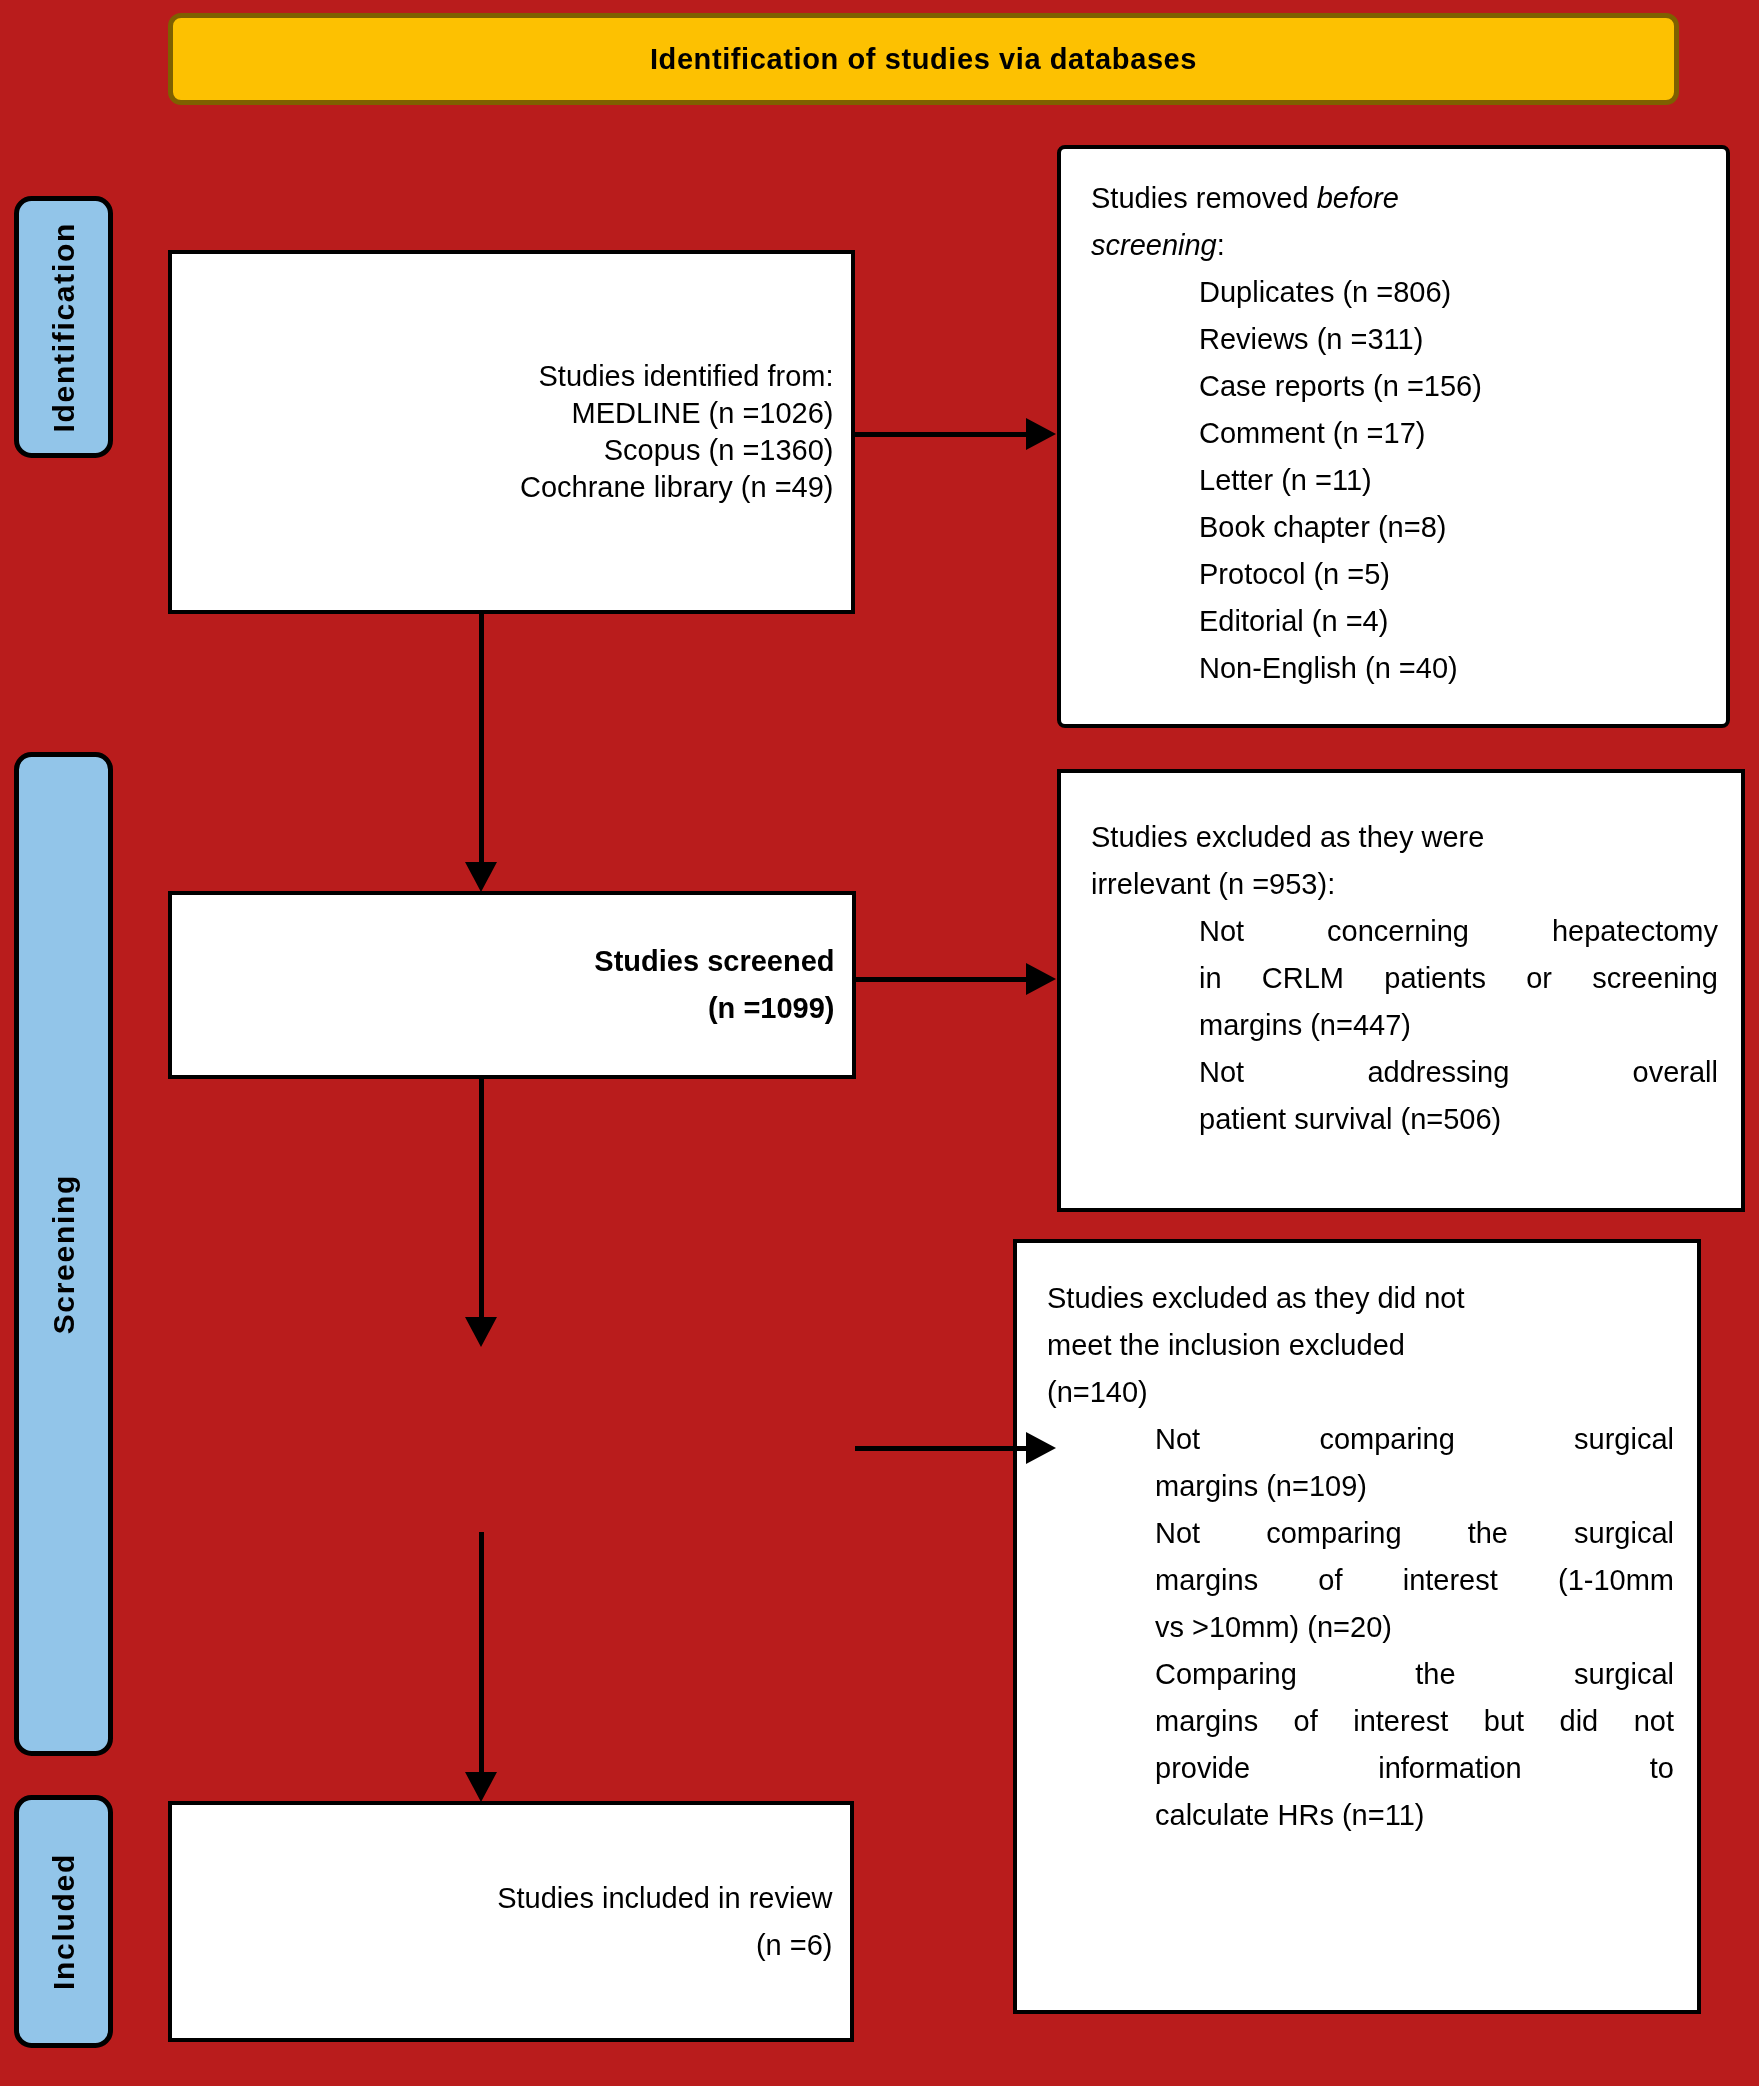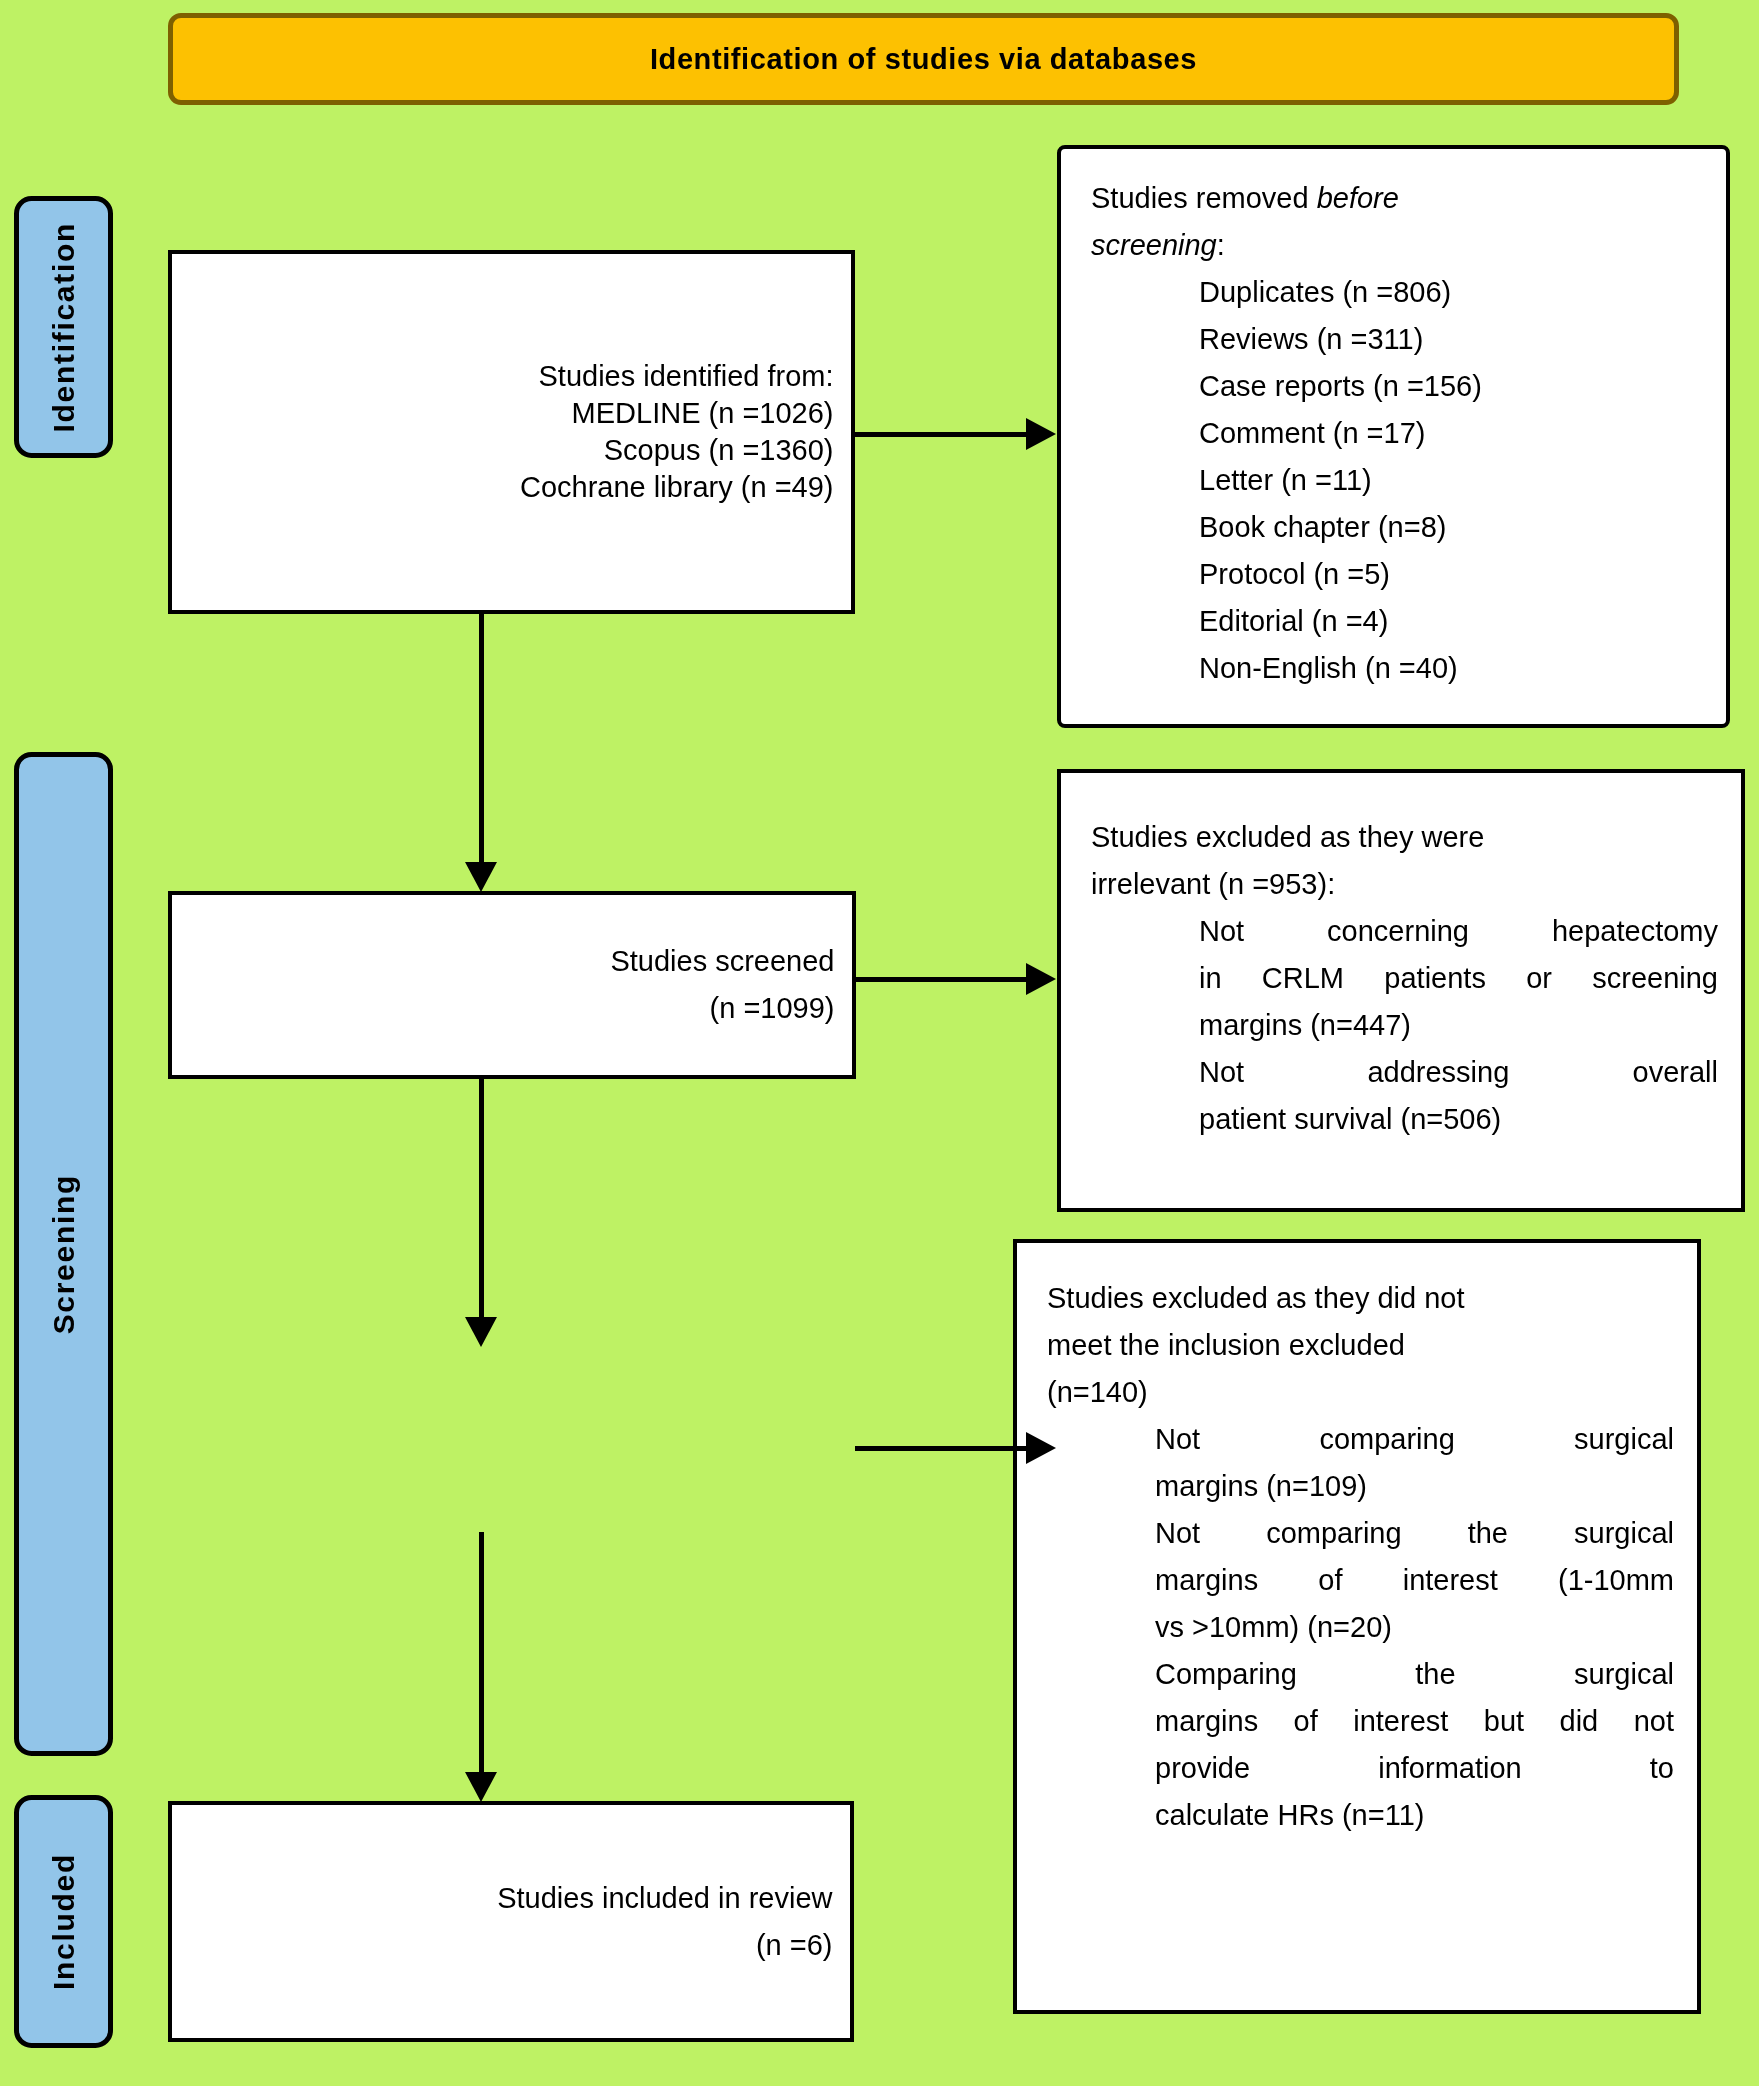--- a/index.html
+++ b/index.html
@@ -1,20 +1,20 @@
 <!DOCTYPE html>
 <html style="font-size:9.3px"><head>
 <meta charset="utf-8">
 <style>
   html, body { margin: 0; padding: 0; background: #ffffff; }
   #canvas {
     position: relative;
     width: 1759px;
     height: 2087px;
-    background: #bef264;
+    background: #b91c1c;
     font-family: "Liberation Sans", sans-serif;
     color: #000000;
     overflow: hidden;
   }
   * { box-sizing: border-box; }
 
   
   .banner {
     position: absolute;
     left: 168px; top: 13px;
@@ -58,21 +58,21 @@
   }
   .fbox.leftcol {
     display: flex; flex-direction: column; justify-content: center;
     padding: 11.7px 17.5px 11.7px 30px;
     text-align: right;
   }
   .lh64 { line-height: 37px; }
   .lh80 { line-height: 47px; }
 
   #box-identified { left: 168px; top: 250px;  width: 687px; height: 364px; }
-  #box-screened   { left: 168px; top: 891px; width: 688px; height: 188px; }
+  #box-screened   { left: 168px; top: 891px; width: 688px; height: 188px; font-weight: bold; }
   #box-assessed   { left: 168px; top: 1346px; width: 688px; height: 188px; }
   #box-included   { left: 168px; top: 1801px; width: 686px; height: 241px; }
 
   .fbox.rightcol { padding: 26px 23px 11.7px 30px; line-height: 47px; }
   #rbox-removed    { left: 1057px; top: 145px;  width: 673px; height: 583px; border-radius: 8px; }
   #rbox-irrelevant { left: 1057px; top: 769px; width: 688px; height: 443px;  padding-top: 41px; }
   #rbox-criteria   { left: 1013px; top: 1239px; width: 688px; height: 775px; padding-top: 32px; }
 
   .indent { padding-left: 108px; }
   .jline  { text-align: justify; text-align-last: justify; }

